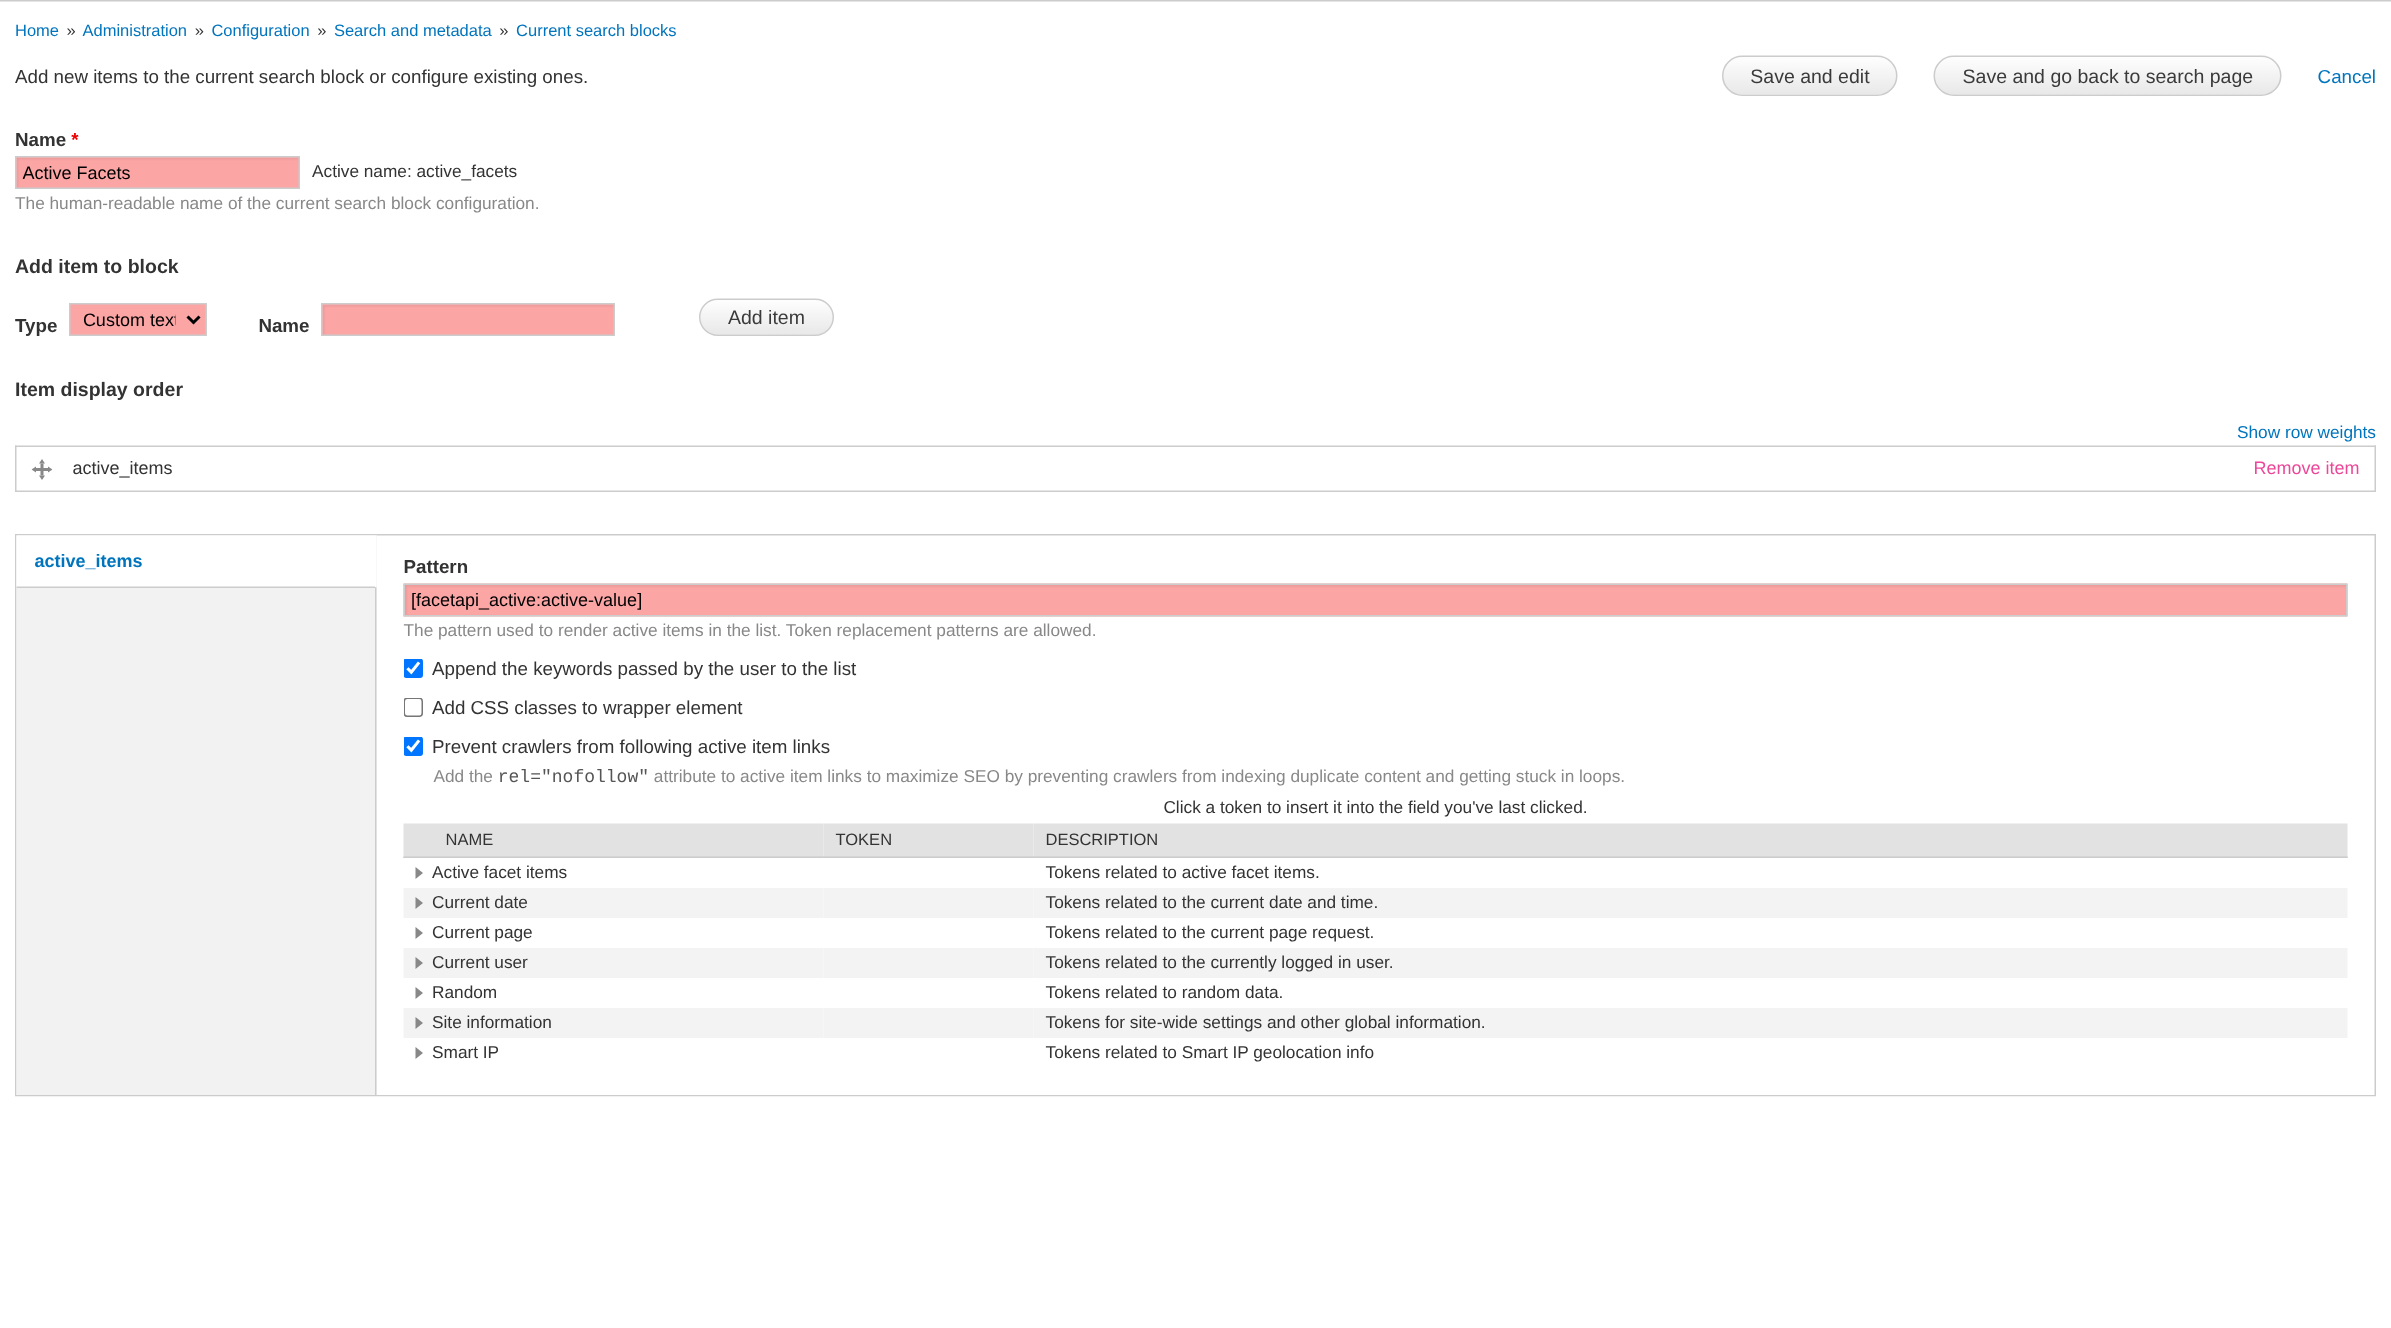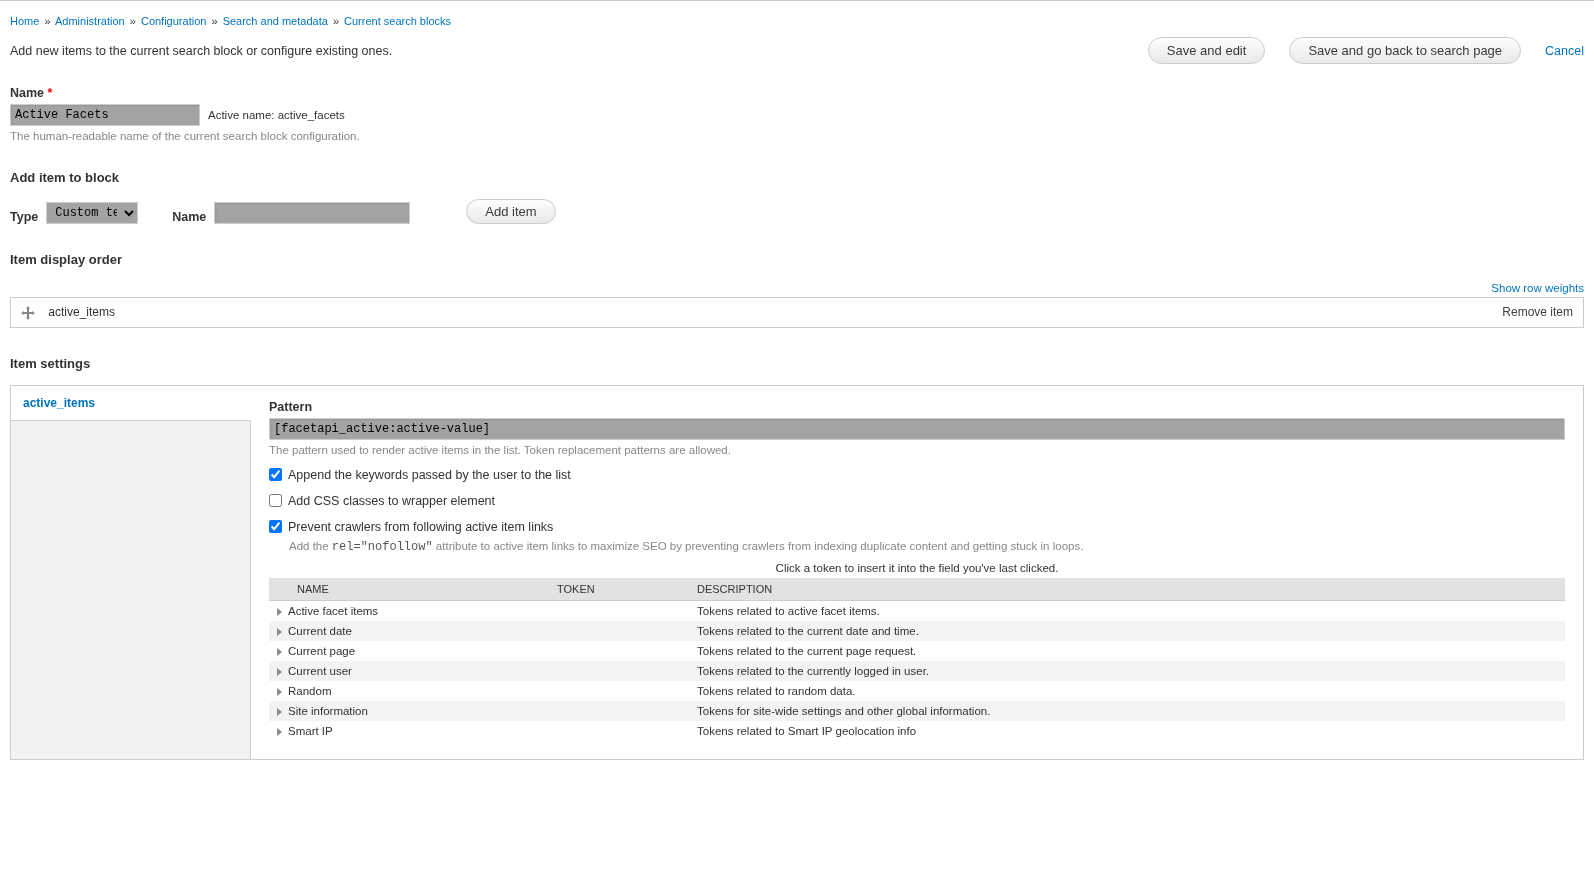--- a/index.html
+++ b/index.html
@@ -3,21 +3,21 @@
 <meta charset="utf-8">
 <style>
   * { margin: 0; padding: 0; box-sizing: border-box; }
   body {
     font-family: "Lucida Grande", "Lucida Sans Unicode", Verdana, sans-serif;
     font-size: 12px;
     color: #333;
     background: #fff;
     padding: 0 10px;
   }
-  a { color: #404040; text-decoration: none; }
+  a { color: #ec4899; text-decoration: none; }
 
   .top-border { border-top: 1px solid #ccc; margin: 0 -10px 10px; }
 
   .breadcrumb { padding: 4px 0 10px; font-size: 11px; }
   .breadcrumb a { color: #0074bd; }
   .breadcrumb .sep { color: #333; margin: 0 2px; }
 
   .header-row { display: flex; justify-content: space-between; align-items: center; margin-bottom: 22px; }
   .intro { color: #333; font-size: 12.5px; }
   .actions { display: flex; align-items: center; gap: 24px; }
@@ -32,25 +32,25 @@
     cursor: pointer;
   }
   .btn-sm { font-size: 13px; padding: 4px 18px; }
   .cancel-link { color: #0074bd; font-size: 12.5px; }
 
   .section-label { font-weight: bold; font-size: 12.5px; margin-bottom: 4px; }
   .section-label .req { color: #e00; }
 
   .name-row { display: flex; align-items: center; gap: 8px; margin-bottom: 4px; }
   input[type="text"], select {
-    font-family: Liberation Mono, monospace;
+    font-family: Liberation Sans, sans-serif;
     font-size: 12px;
     padding: 2px 4px;
     border: 1px solid #ccc;
-    background: #a3a3a3;
+    background: #fca5a5;
     height: 22px;
   }
   .name-input { width: 190px; }
   .machine-name { font-size: 11.5px; color: #333; }
   .desc { color: #888; font-size: 11.5px; margin-top: 4px; }
 
   .section { margin-top: 28px; }
   .h2 { font-weight: bold; font-size: 13px; margin-bottom: 14px; }
 
   .add-row { display: flex; align-items: flex-end; gap: 8px; }
@@ -226,21 +226,20 @@
         </td>
         <td class="remove-cell">
           <a href="#">Remove item</a>
         </td>
       </tr>
     </tbody>
   </table>
 </div>
 
 <div class="section">
-  <div class="h2">Item settings</div>
   <div class="settings-wrap">
     <div class="vtabs">
       <div class="vtab active">
         <a href="#">active_items</a>
       </div>
     </div>
     <div class="settings-body">
       <div class="field-block">
         <div class="section-label">Pattern</div>
         <input type="text" class="pattern-input input-shadow" value="[facetapi_active:active-value]" style="">

